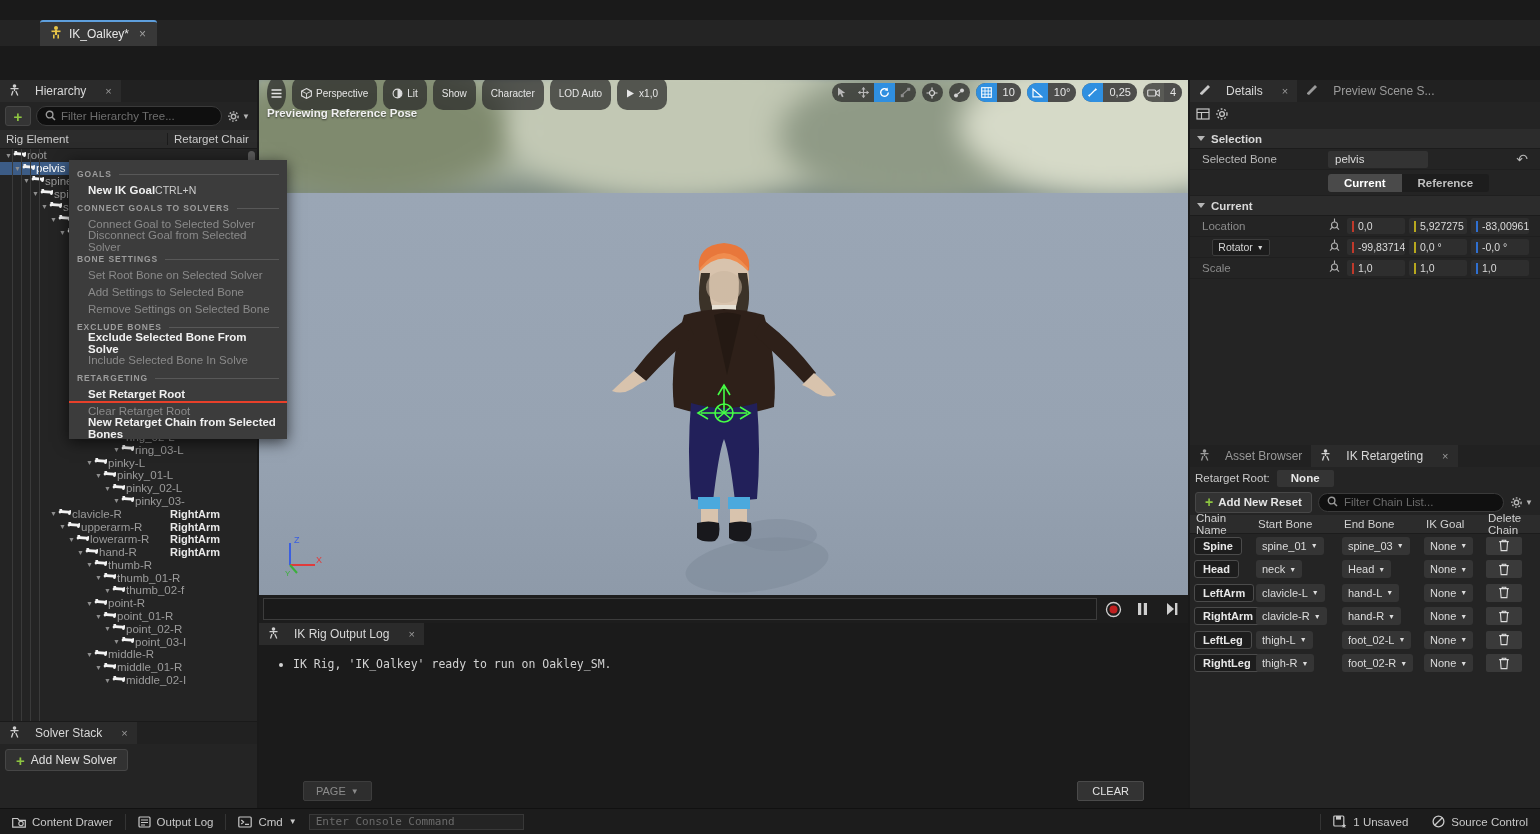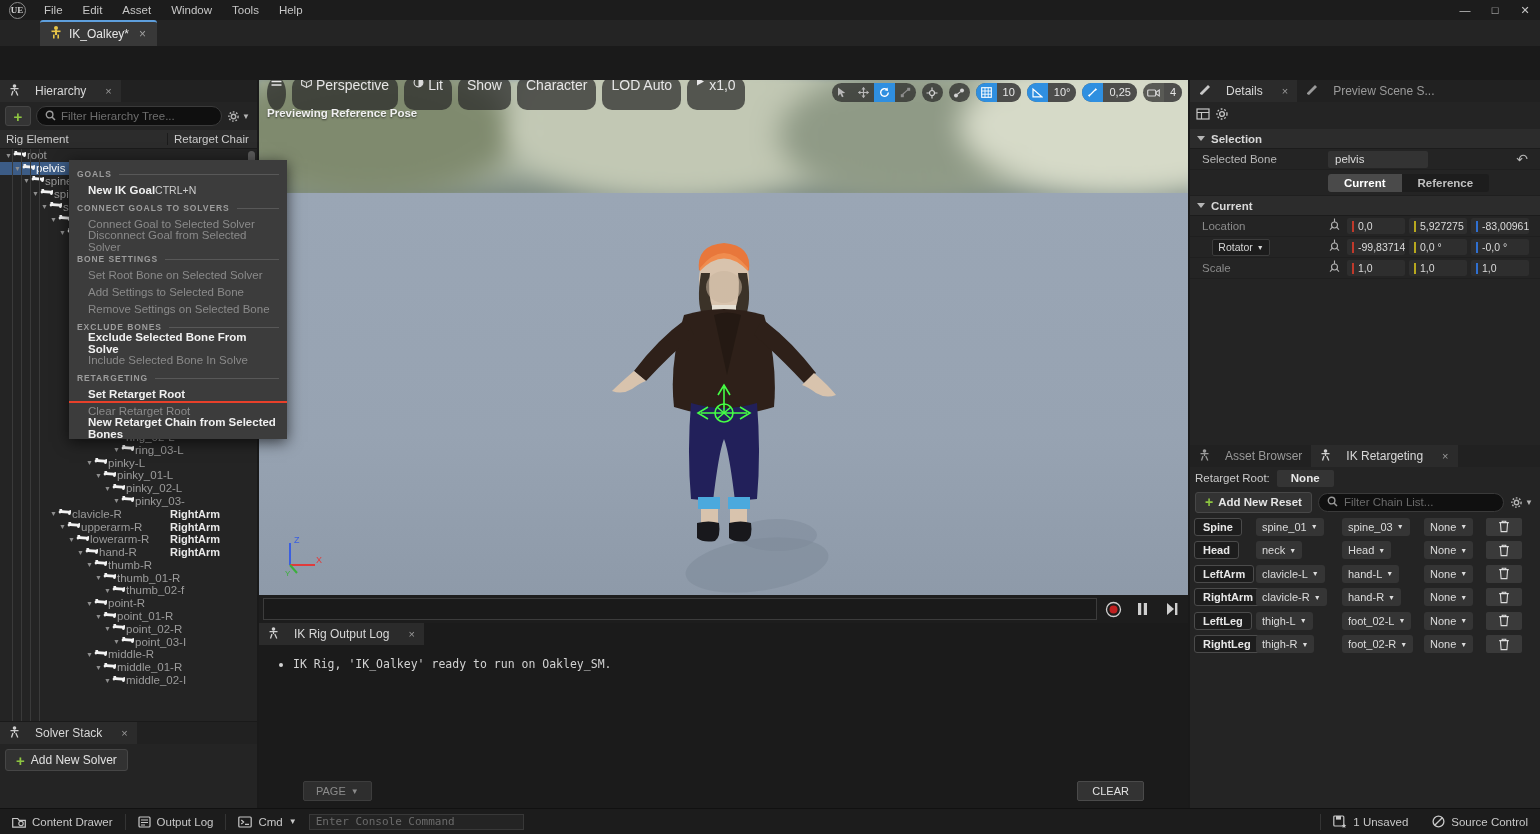--- a/index.html
+++ b/index.html
@@ -143,21 +143,21 @@
   .vp-ground {
     position:absolute; left:0; top:113px; width:100%; height:402px;
     background:linear-gradient(#9aa6b5 0%, #97a3b2 60%, #8e9aa9 100%);
   }
   .vp-toolbar {
     position:absolute; left:0; top:0; width:100%; height:26px;
     display:flex; align-items:center; gap:6px; padding:0 8px;
   }
   .vtb {
     height:33px; border-radius:10px; background:rgba(40,40,40,0.72);
-    display:flex; gap:4px; padding:0 9px; color:#e6e6e6; font-size:14px;
+    display:flex; align-items:center; gap:4px; padding:0 9px; color:#e6e6e6; font-size:10px;
   }
   .vtb.circle { width:19px; padding:0; justify-content:center; border-radius:50%; }
   .vtb-group {
     height:19px; border-radius:10px; background:rgba(40,40,40,0.72);
     display:flex; align-items:center; overflow:hidden; color:#e6e6e6; font-size:11px;
   }
   .vtb-group .ic {
     width:21px; height:19px; display:flex; align-items:center; justify-content:center;
   }
   .vtb-group .ic.on { background:#2f8fe0; }
@@ -312,36 +312,20 @@
   .ctx-item.hl { position:relative; }
   .ctx-item.hl::after {
     content:""; position:absolute; left:0; right:0; bottom:-1px; height:2px; background:#e8402a;
   }
 </style>
 </head>
 <body>
 
 <div class="app">
 
-  <div class="menubar">
-    <div class="ue-logo">
-      <div class="ring">UE</div>
-    </div>
-    <div class="mi">File</div>
-    <div class="mi">Edit</div>
-    <div class="mi">Asset</div>
-    <div class="mi">Window</div>
-    <div class="mi">Tools</div>
-    <div class="mi">Help</div>
-    <div class="wincontrols">
-      <div>—</div>
-      <div>□</div>
-      <div>✕</div>
-    </div>
-  </div>
 
   <div class="tabstrip">
     <div class="asset-tab">
       <span>
         <svg width="12" height="13" viewBox="0 0 12 13">
             <circle cx="6" cy="2" r="2" fill="#e8c547"></circle>
             <rect x="5" y="4" width="2" height="5" fill="#e8c547"></rect>
             <rect x="1.5" y="4.5" width="9" height="1.6" fill="#e8c547"></rect>
             <rect x="3" y="8.5" width="1.6" height="4" fill="#e8c547"></rect>
             <rect x="7.4" y="8.5" width="1.6" height="4" fill="#e8c547"></rect>
@@ -1238,20 +1222,27 @@
         <span>Filter Chain List...</span>
       </div>
       <div class="gear-sm">
         <svg width="13" height="13" viewBox="0 0 13 13">
             <circle cx="6.5" cy="6.5" r="2.2" fill="none" stroke="#b5b5b5" stroke-width="1.4"></circle>
             <circle cx="6.5" cy="6.5" r="4.6" fill="none" stroke="#b5b5b5" stroke-width="1.4" stroke-dasharray="1.7 1.7"></circle>
           </svg>
         <span style="font-size:8px">▼</span>
       </div>
     </div>
+    <div class="ch-head">
+      <div class="cw1">Chain Name</div>
+      <div class="cw2">Start Bone</div>
+      <div class="cw3">End Bone</div>
+      <div class="cw4">IK Goal</div>
+      <div class="cw5">Delete Chain</div>
+    </div>
     <div id="chain-rows">
         <div class="ch-row">
           <div class="cw1"><span class="pill">Spine</span></div>
           <div class="cw2"><span class="dd">
               <span>spine_01</span>
               <span style="font-size:7px">▼</span>
             </span></div>
           <div class="cw3"><span class="dd">
               <span>spine_03</span>
               <span style="font-size:7px">▼</span>

